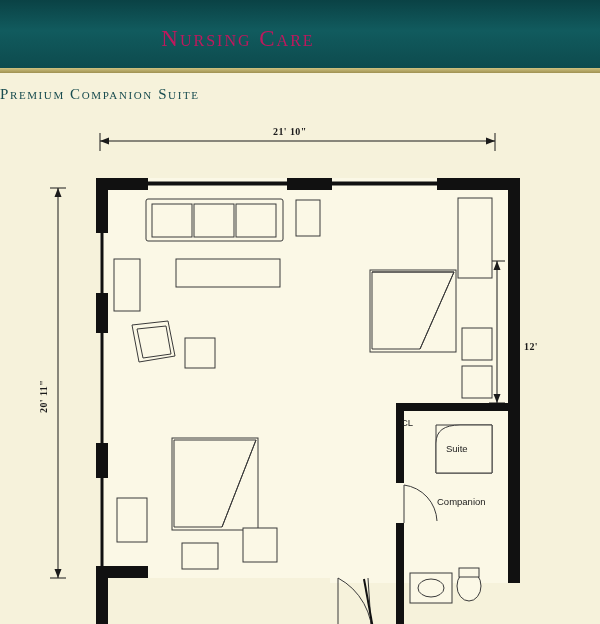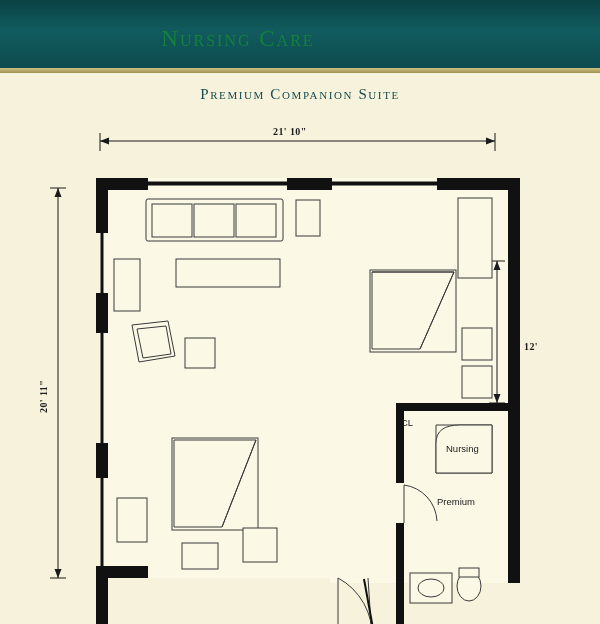--- a/index.html
+++ b/index.html
@@ -35,32 +35,31 @@
     width: 600px;
     height: 5px;
     background: #b6a96a;
     background: linear-gradient(to bottom, #cfc27f 0%, #9f9152 100%);
   }
   .header-title {
     position: absolute;
     left: 0; top: 26px;
     width: 476px;
     text-align: center;
-    color: #15803d;
+    color: #be185d;
     font-family: "Liberation Serif", serif;
     font-size: 23px;
     letter-spacing: 2.0px;
     font-variant: small-caps;
     font-weight: normal;
   }
   .subtitle {
     position: absolute;
     left: 0; top: 86px;
     width: 600px;
-    text-align: center;
     color: #184c4f;
     font-family: "Liberation Serif", serif;
     font-size: 15px;
     letter-spacing: 1.6px;
     font-variant: small-caps;
   }
   
   #plan {
     position: absolute;
     left: 0; top: 73px;
@@ -243,17 +242,17 @@
         <line x1="364" y1="506" x2="376" y2="572"></line>
       </g>
     </svg>
 
     
     <div class="dim-label" style="left:273px; top:53px;">21' 10"</div>
     <div class="dim-label dim-left" style="left:38px; top:340px;">20' 11"</div>
     <div class="dim-label" style="left:524px; top:268px;">12'</div>
 
     <div class="room-label" style="left:401px; top:344px;">CL</div>
-    <div class="room-label" style="left:446px; top:370px;">Nursing</div>
-    <div class="room-label" style="left:437px; top:423px;">Premium</div>
+    <div class="room-label" style="left:446px; top:370px;">Suite</div>
+    <div class="room-label" style="left:437px; top:423px;">Companion</div>
   </div>
 
 </div>
 
 </body></html>

